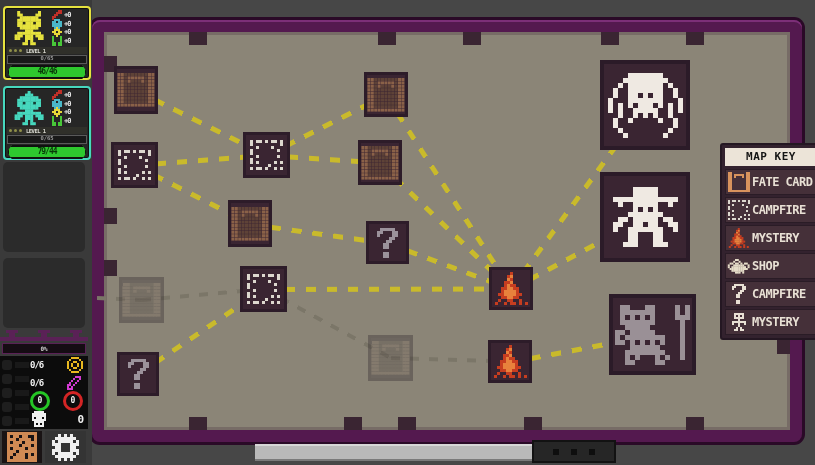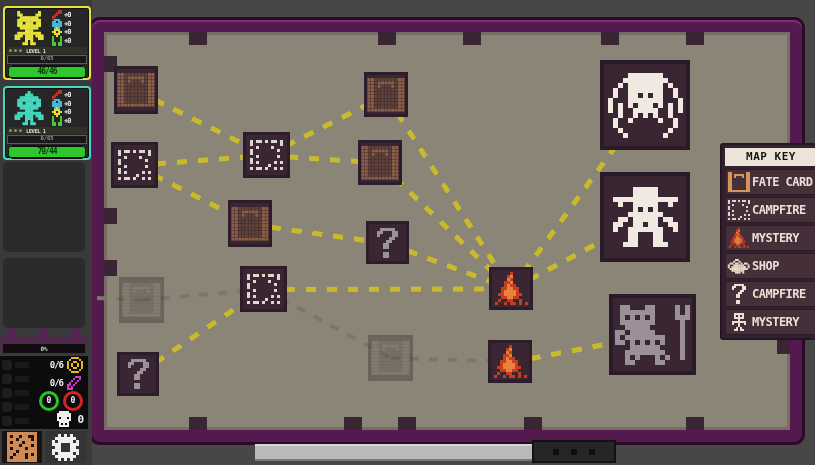--- a/index.html
+++ b/index.html
@@ -42,21 +42,21 @@
   .stud-t{position:absolute;top:330px;width:12px;height:3px;background:#5a2156;}
   .stud-t::after{content:'';position:absolute;left:3px;top:3px;width:6px;height:8px;background:#5a2156;}
   #progress-bar{position:absolute;left:2px;top:343px;width:82px;height:9px;background:#150c13;
                 border:1px solid #5a2156;text-align:center;font-size:6px;font-weight:bold;color:#cfcfcf;line-height:9px;}
   #counters{position:absolute;left:0;top:356px;width:88px;height:73px;background:#0c0c0c;}
   #ghost-col{position:absolute;left:2px;top:2px;width:28px;}
   .ghost-row{display:flex;align-items:center;gap:3px;height:14px;opacity:.38;}
   .ghost-circle{width:10px;height:10px;border-radius:3px;background:#3c3c3c;}
   .ghost-bar{width:14px;height:6px;background:#2e2e2e;}
   #val-col{position:absolute;left:30px;top:0;width:58px;}
-  .val-row{display:flex;align-items:center;justify-content:flex-end;gap:4px;height:18px;padding-right:5px;}
+  .val-row{display:flex;align-items:center;justify-content:space-between;gap:4px;height:18px;padding-right:5px;}
   .cnt{font-size:9px;font-weight:bold;color:#f0f0f0;letter-spacing:-1px;}
   .orb{width:14px;height:14px;border-radius:50%;border:3px solid;background:#0c0c0c;
        font-size:8px;font-weight:bold;color:#f0f0f0;text-align:center;line-height:13px;}
   .orb.green{border-color:#25c525;}
   .orb.red{border-color:#d32525;}
   #deck-btn{position:absolute;left:2px;top:431px;width:40px;height:32px;background:#191314;
             display:flex;align-items:center;justify-content:center;}
   #gear-btn{position:absolute;left:45px;top:431px;width:41px;height:32px;background:#343434;
             display:flex;align-items:center;justify-content:center;}
   

